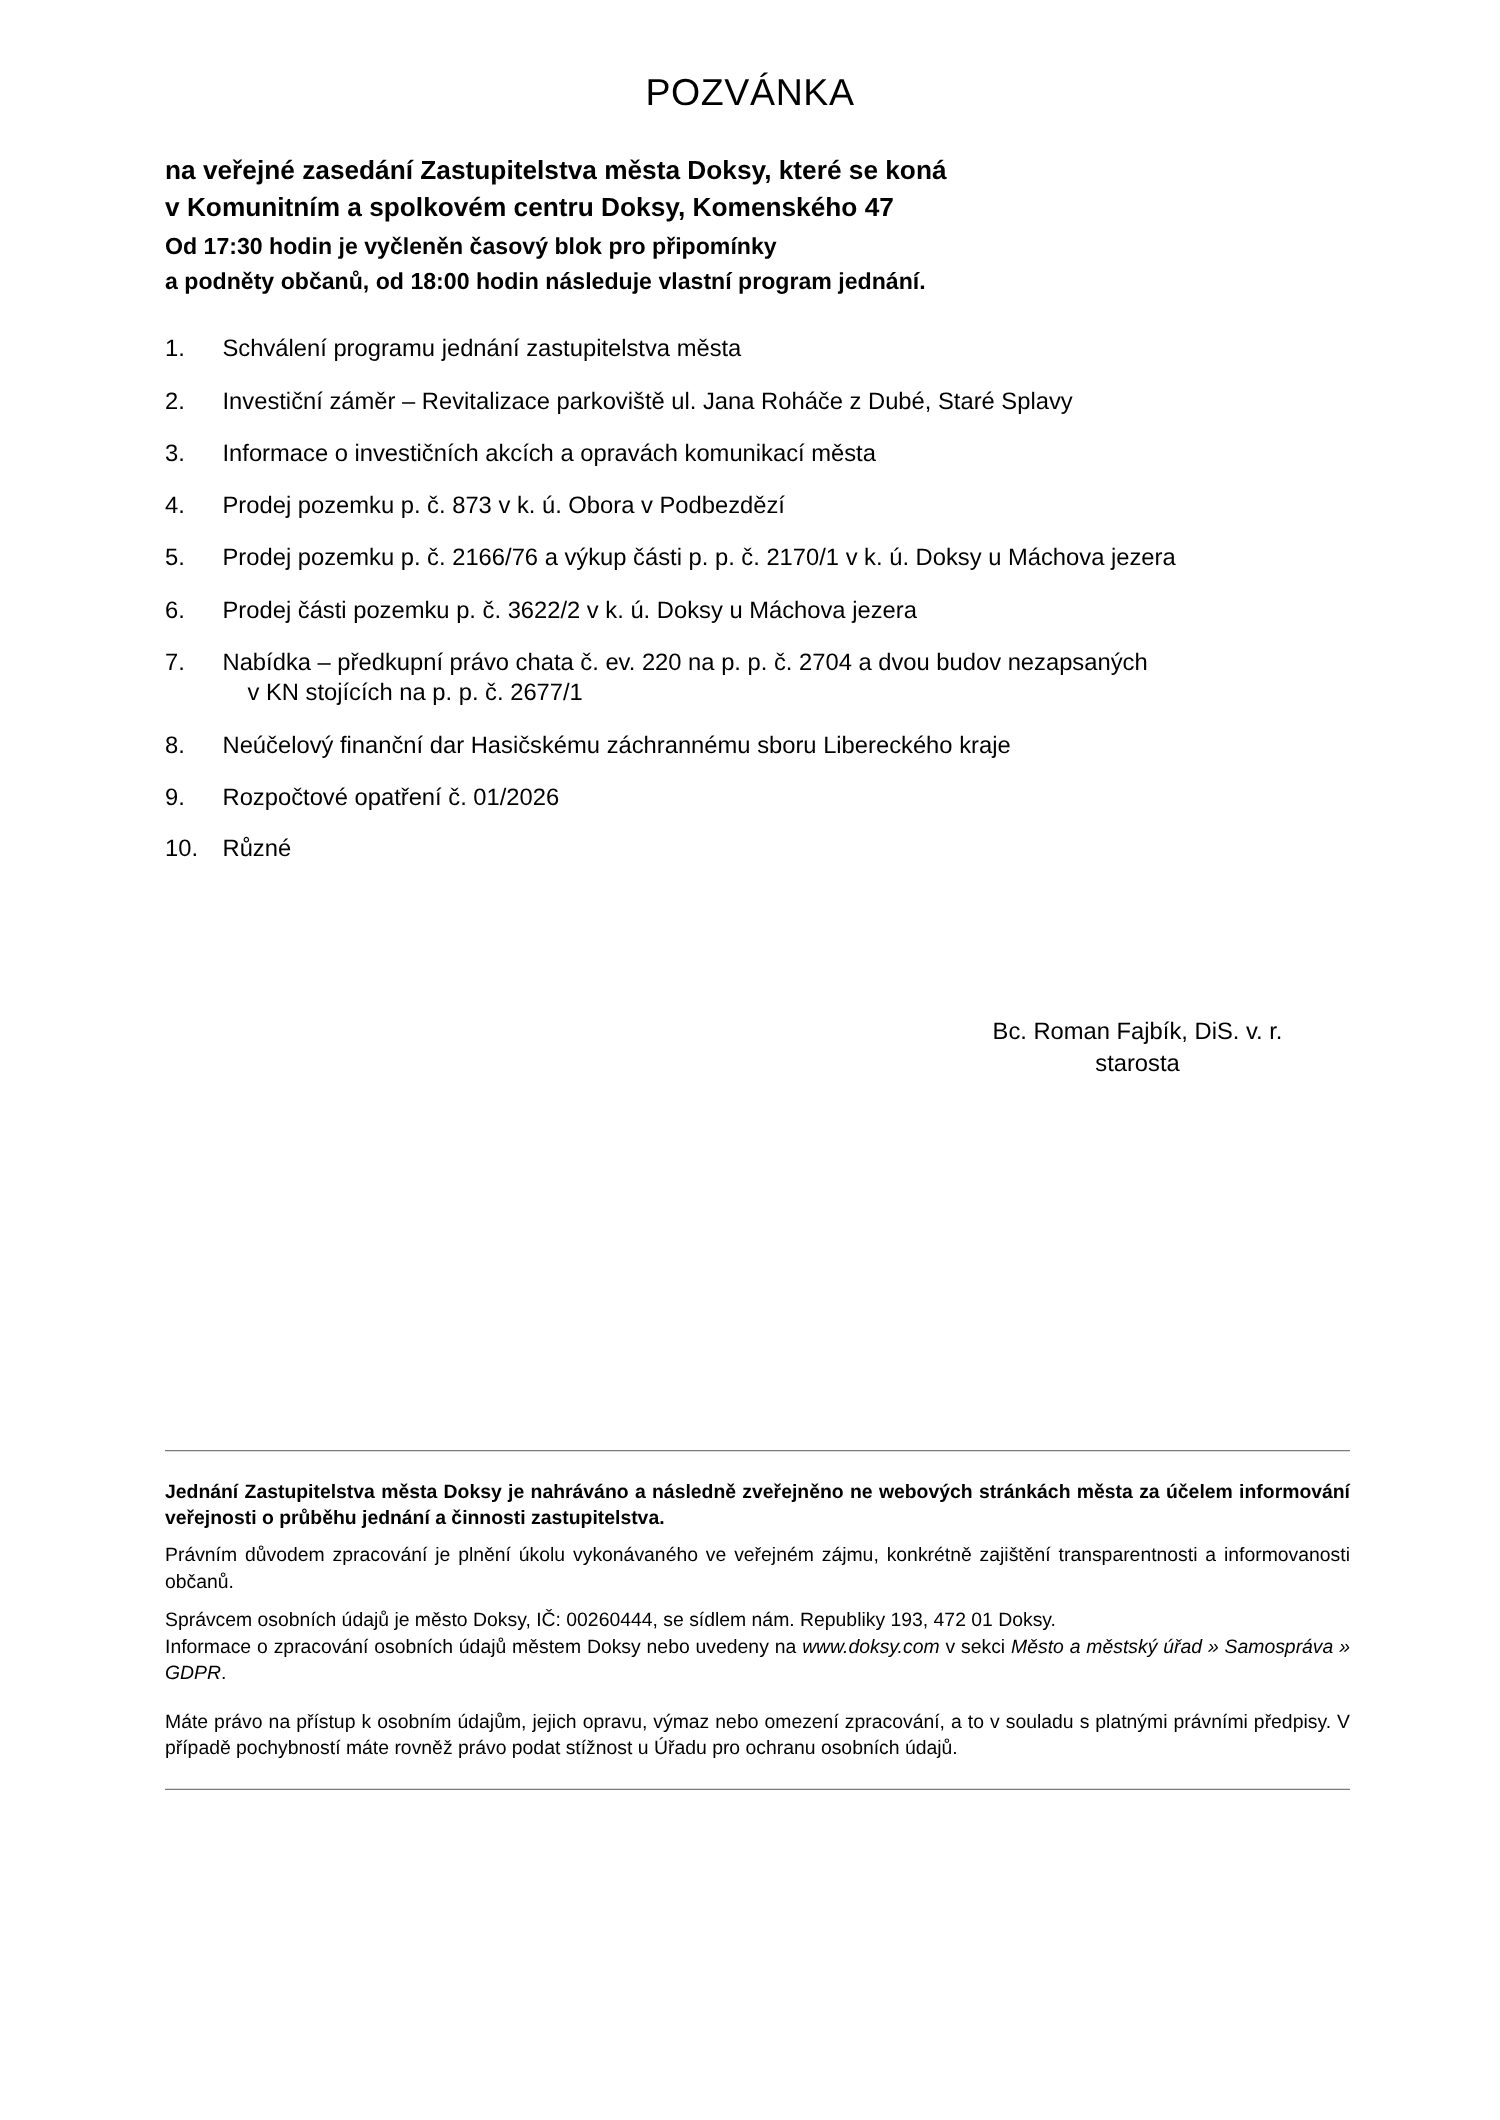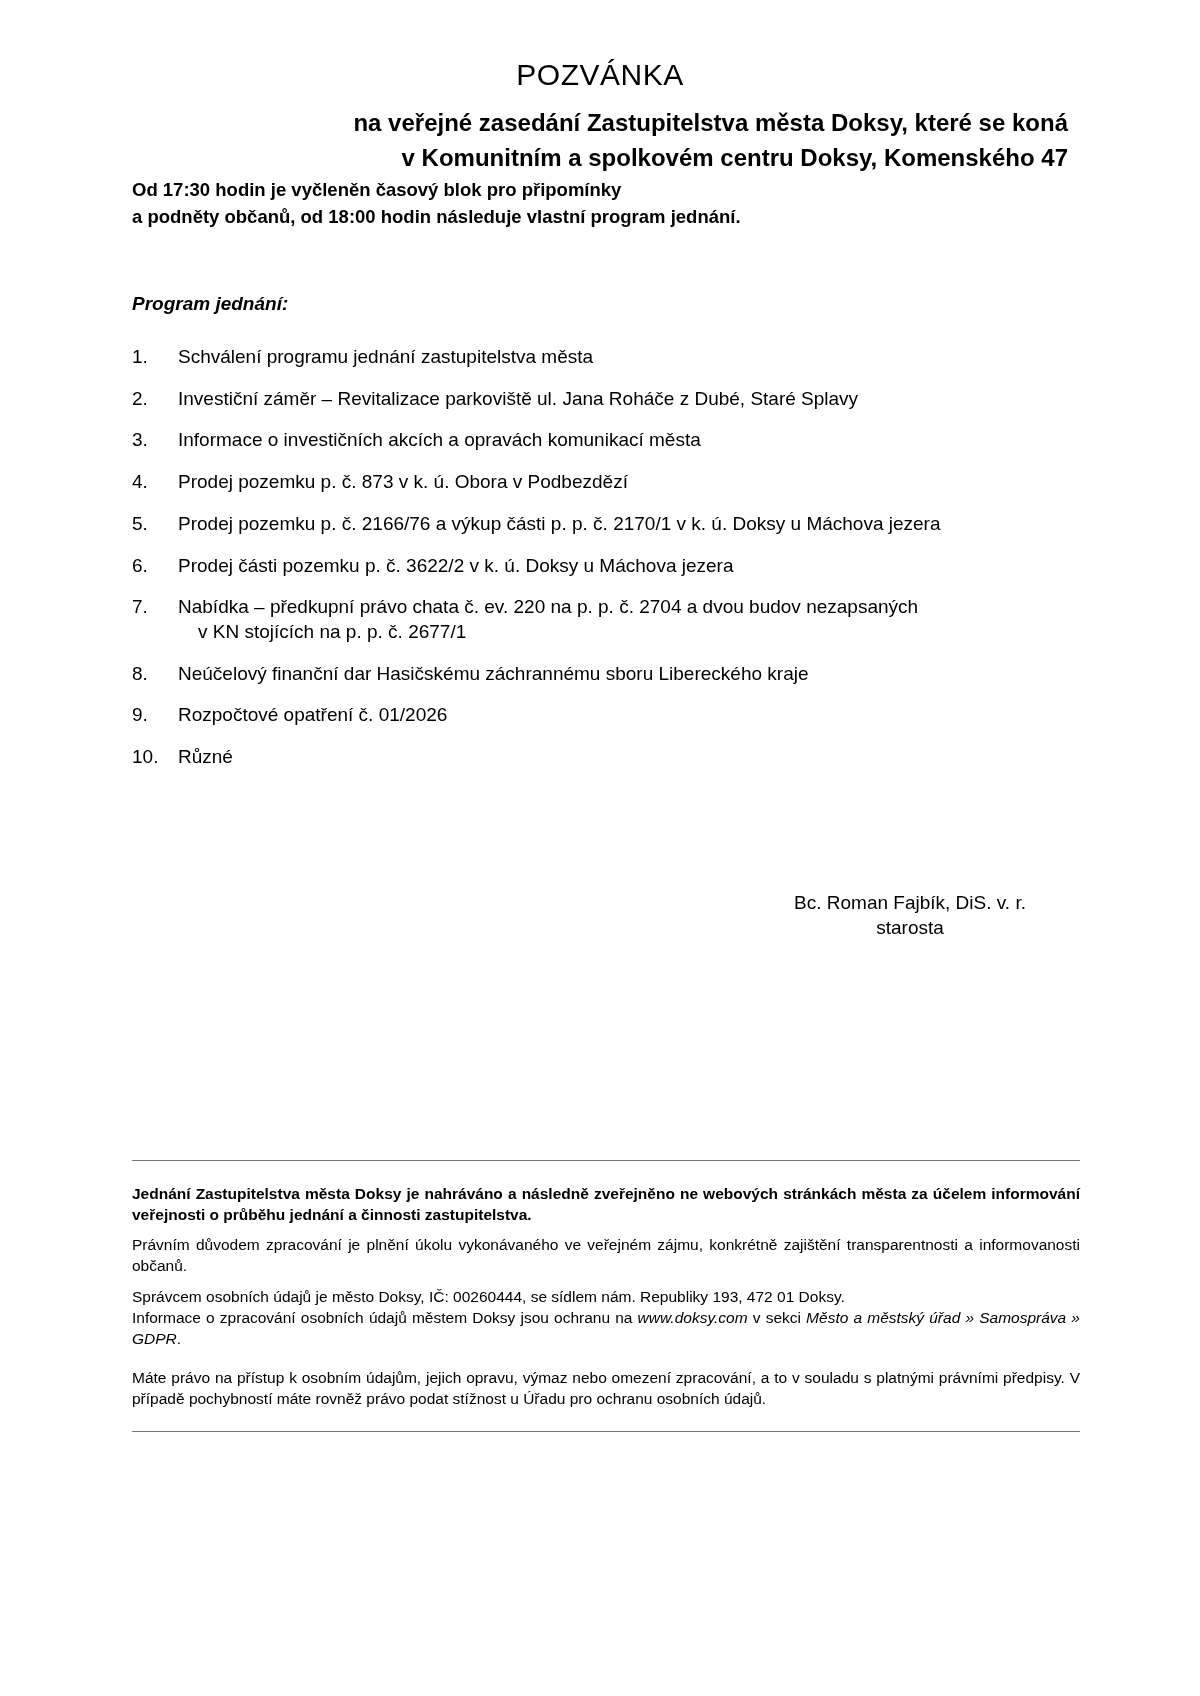--- a/index.html
+++ b/index.html
@@ -28,25 +28,25 @@
     text-align: center;
     font-weight: normal;
     font-size: 30px;
     letter-spacing: 0.5px;
     margin: 0;
     padding-top: 58px;
   }
 
   
   .heading-block {
-    text-align: right;
-    font-weight: bold;
-    font-size: 24px;
+    text-align: left;
+    font-weight: bold;
+    font-size: 21px;
     line-height: 1.45;
-    margin-top: 14px;
+    margin-top: 30px;
   }
   .heading-block div { white-space: nowrap; }
 
   
   .note-block {
     text-align: left;
     font-weight: bold;
     font-size: 18.5px;
     line-height: 1.5;
   }
@@ -136,21 +136,20 @@
   <div class="heading-block">
     <div>na veřejné zasedání Zastupitelstva města Doksy, které se koná</div>
     <div>v Komunitním a spolkovém centru Doksy, Komenského 47</div>
   </div>
 
   <div class="note-block">
     <div>Od 17:30 hodin je vyčleněn časový blok pro připomínky</div>
     <div>a podněty občanů, od 18:00 hodin následuje vlastní program jednání.</div>
   </div>
 
-  <div class="program-label">Program jednání:</div>
 
   <div class="agenda">
 
     <div class="agenda-item">
       <span class="agenda-num">1.</span>
       <span class="agenda-text">
         <span>Schválení programu jednání zastupitelstva města</span>
       </span>
     </div>
 
@@ -225,20 +224,20 @@
     <div>starosta</div>
   </div>
 
   <div class="footer">
     <hr class="rule">
     <div class="footer-body">
       <p class="footer-bold tight">Jednání Zastupitelstva města Doksy je nahráváno a následně zveřejněno ne webových stránkách města za účelem informování veřejnosti o průběhu jednání a činnosti zastupitelstva.</p>
       <div class="footer-gap"></div>
       <p>Právním důvodem zpracování je plnění úkolu vykonávaného ve veřejném zájmu, konkrétně zajištění transparentnosti a informovanosti občanů.</p>
       <p class="tight">Správcem osobních údajů je město Doksy, IČ: 00260444, se sídlem nám. Republiky 193, 472 01 Doksy.</p>
-      <p><span>Informace o zpracování osobních údajů městem Doksy jsou ochranu na </span><i>www.doksy.com</i><span> v sekci </span><i>Město a městský úřad » Samospráva » GDPR</i><span>.</span></p>
+      <p><span>Informace o zpracování osobních údajů městem Doksy nebo uvedeny na </span><i>www.doksy.com</i><span> v sekci </span><i>Město a městský úřad » Samospráva » GDPR</i><span>.</span></p>
       <div class="footer-gap"></div>
       <p>Máte právo na přístup k osobním údajům, jejich opravu, výmaz nebo omezení zpracování, a to v souladu s platnými právními předpisy. V případě pochybností máte rovněž právo podat stížnost u Úřadu pro ochranu osobních údajů.</p>
     </div>
     <hr class="rule rule-bottom">
   </div>
 
 </div>
 
 </body></html>

